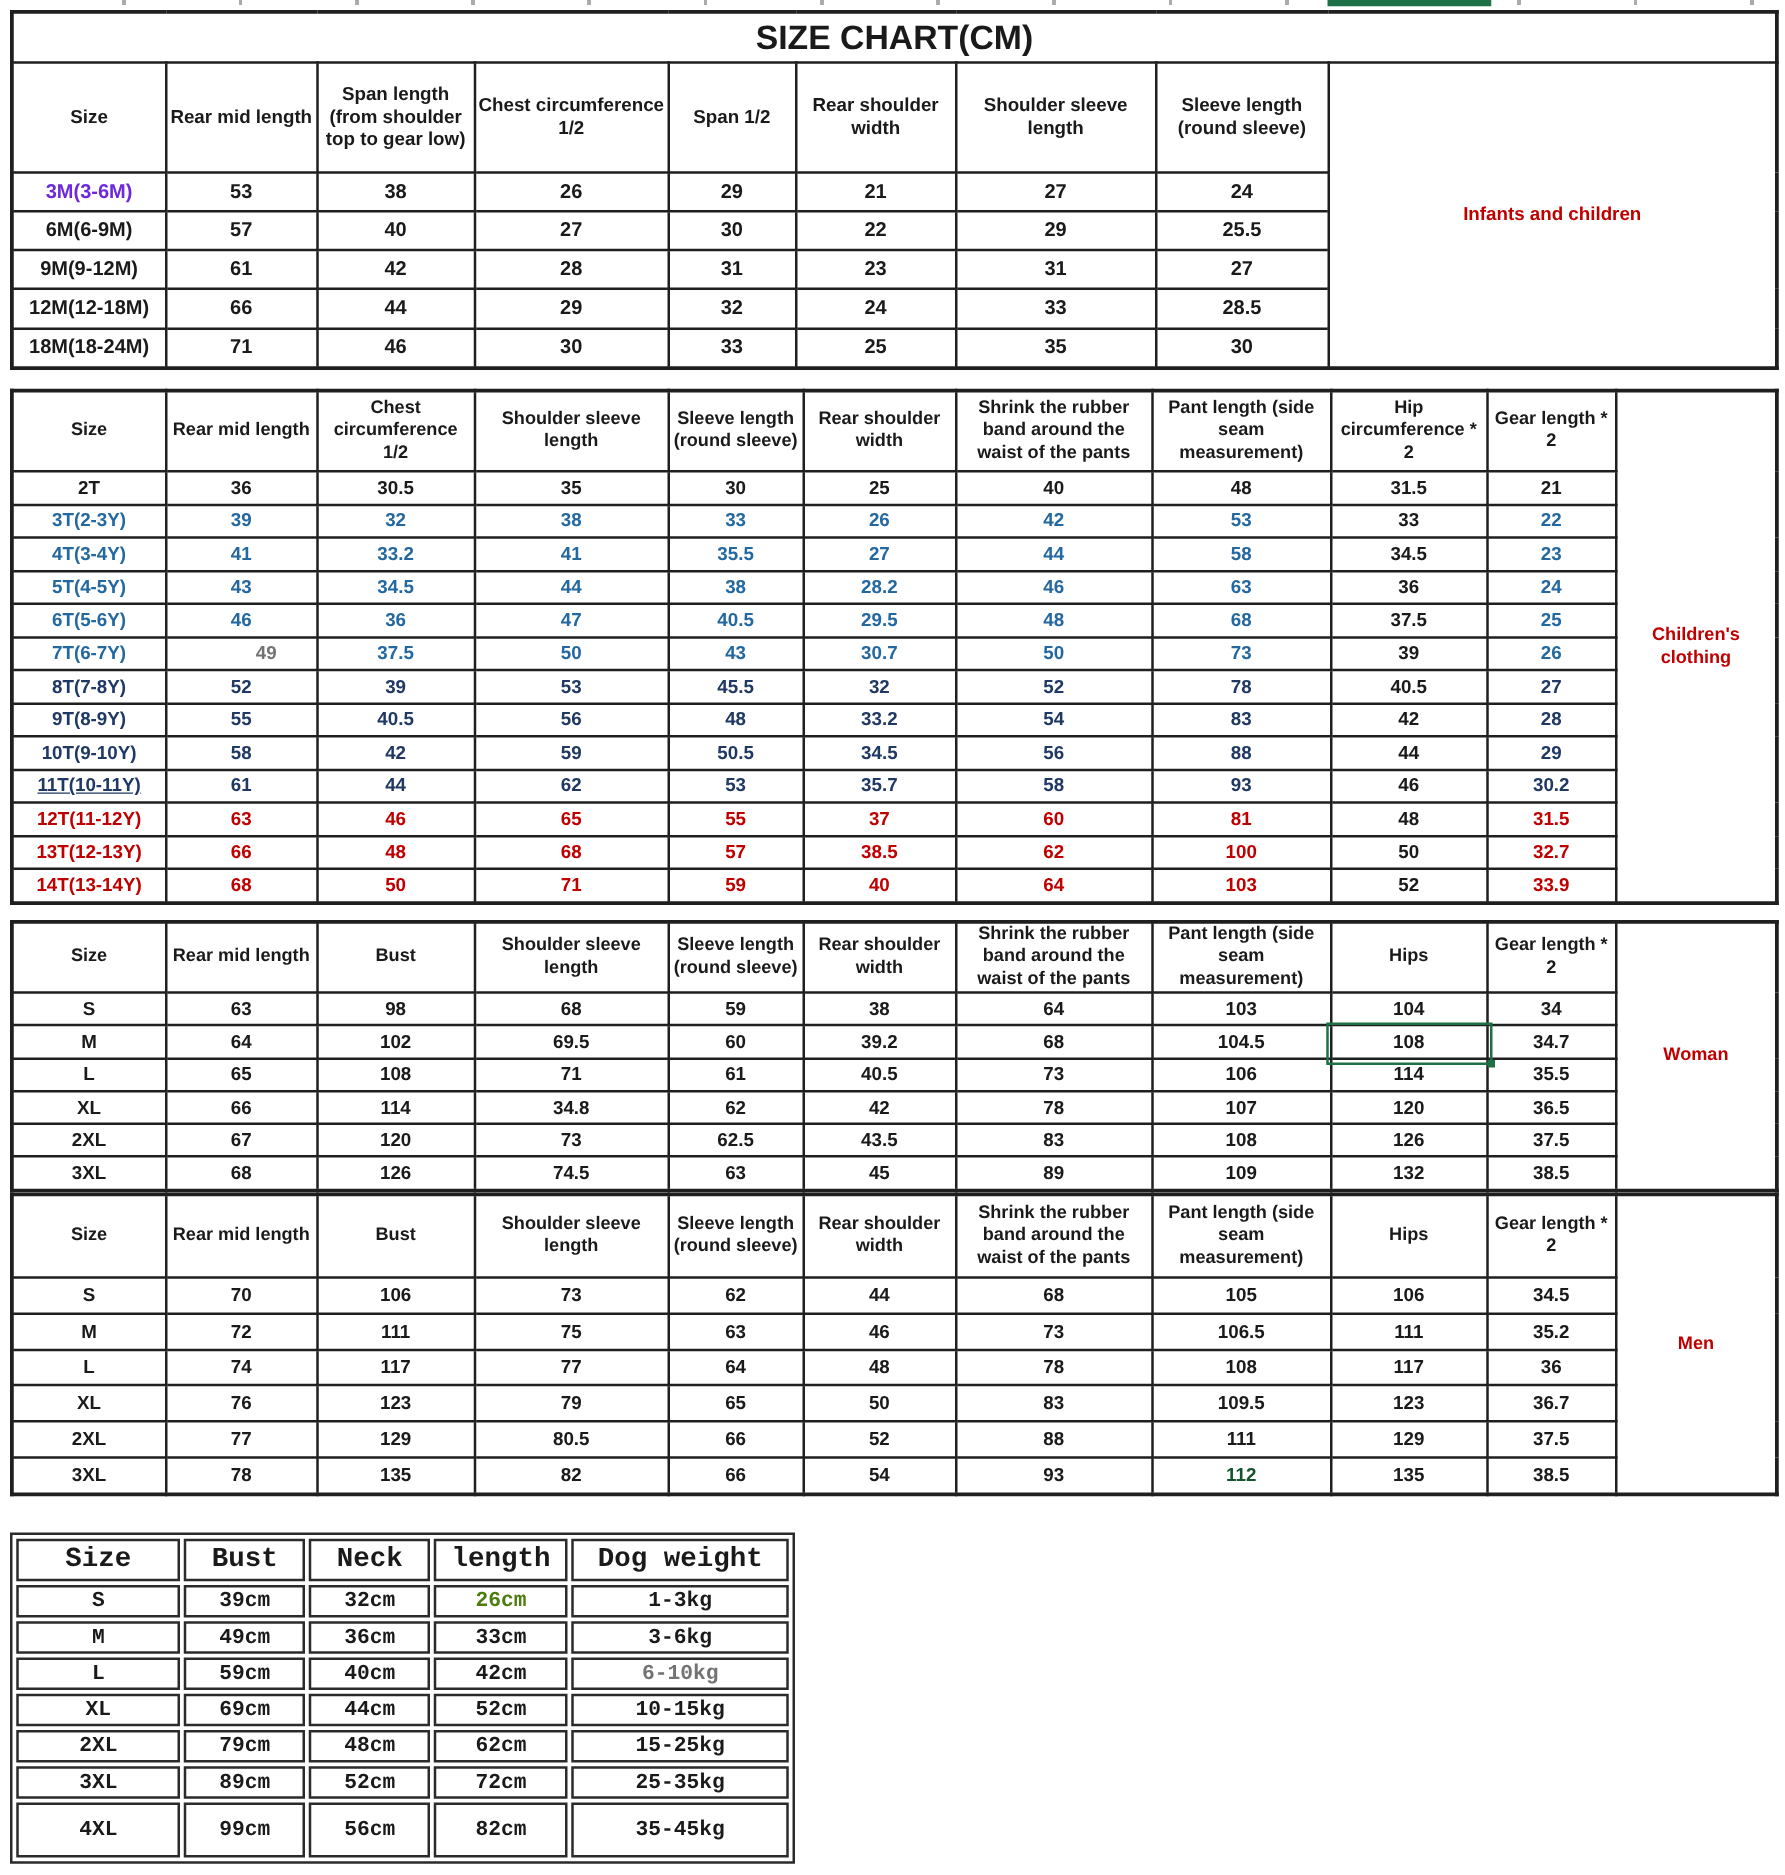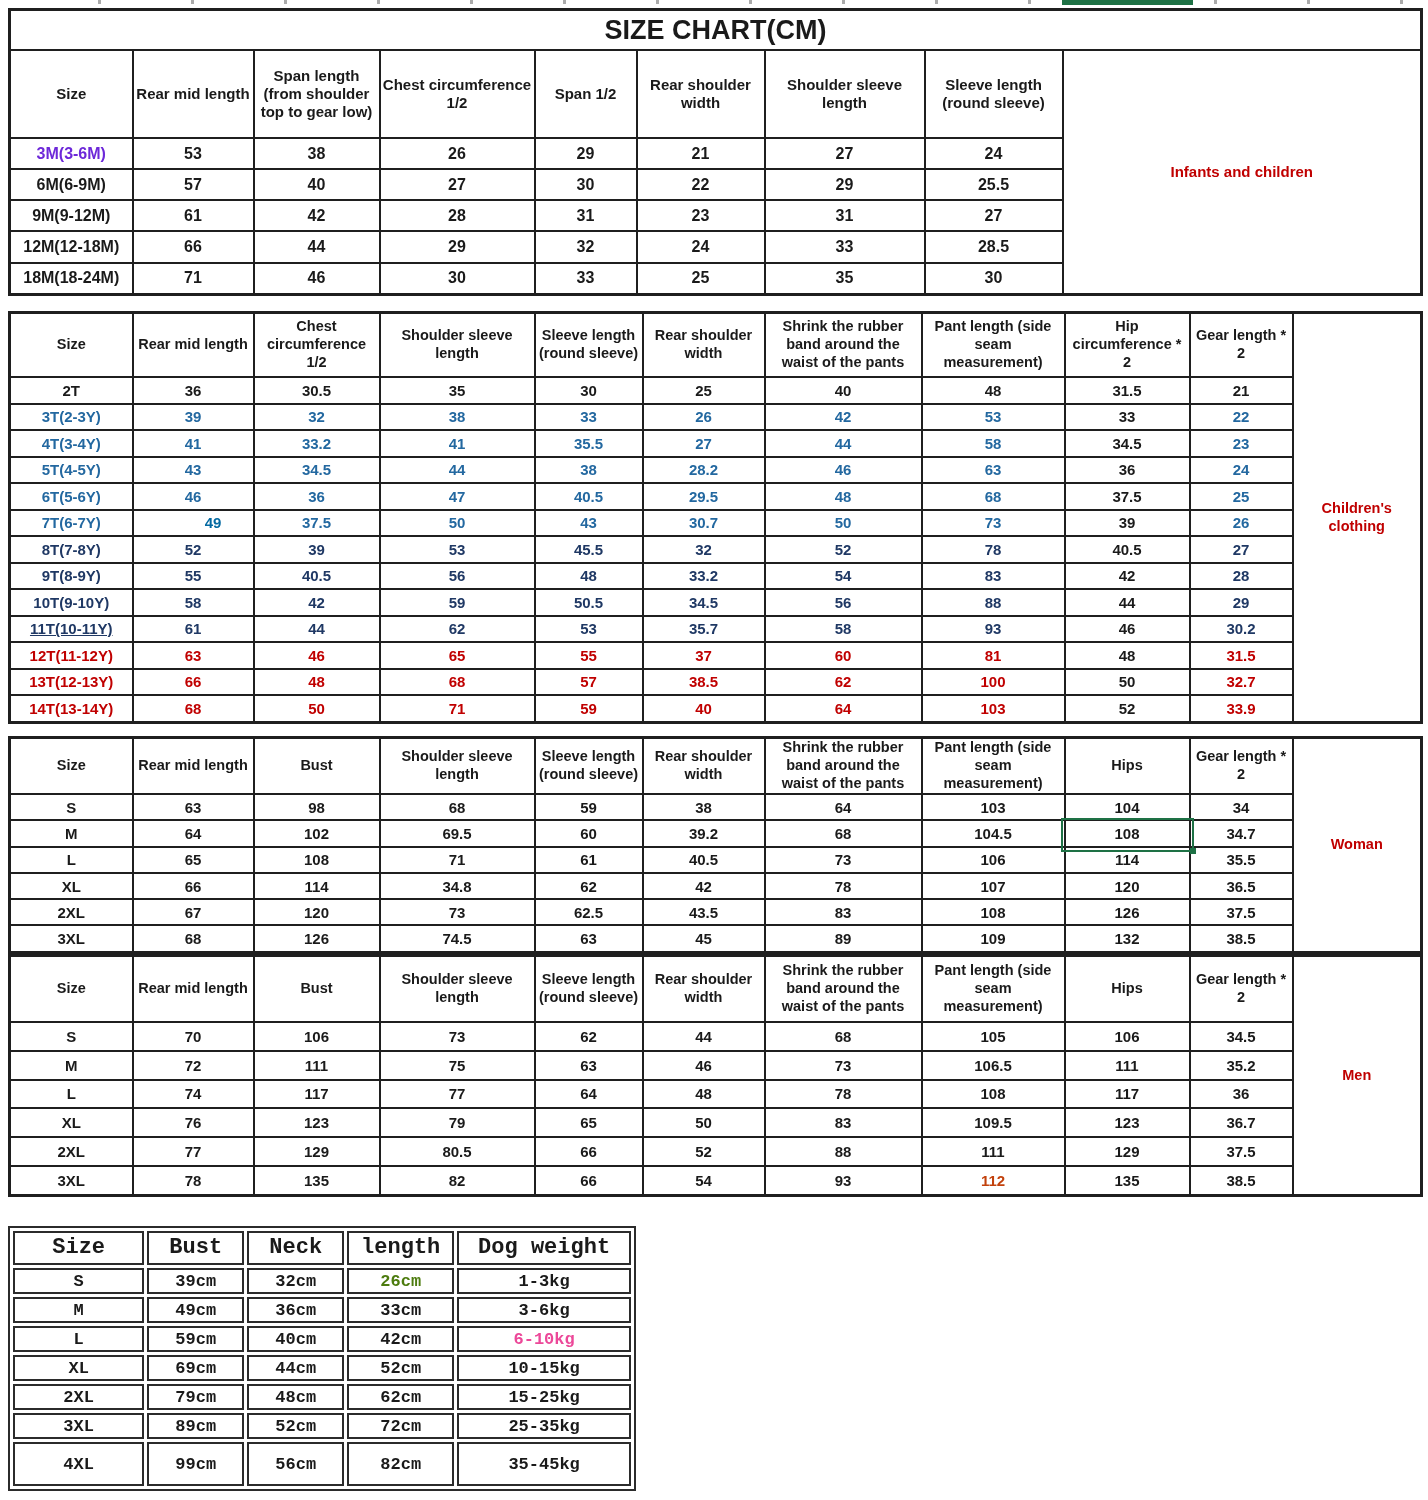--- a/index.html
+++ b/index.html
@@ -219,21 +219,21 @@
           <td style="color: rgb(35, 104, 160);">47</td>
           <td style="color: rgb(35, 104, 160);">40.5</td>
           <td style="color: rgb(35, 104, 160);">29.5</td>
           <td style="color: rgb(35, 104, 160);">48</td>
           <td style="color: rgb(35, 104, 160);">68</td>
           <td style="color: rgb(26, 26, 26);">37.5</td>
           <td style="color: rgb(35, 104, 160);">25</td>
         </tr>
         <tr>
           <td style="color: rgb(35, 104, 160);">7T(6-7Y)</td>
-          <td style="color: #0369a1; padding-left: 42px;">49</td>
+          <td style="color: #737373; padding-left: 42px;">49</td>
           <td style="color: rgb(35, 104, 160);">37.5</td>
           <td style="color: rgb(35, 104, 160);">50</td>
           <td style="color: rgb(35, 104, 160);">43</td>
           <td style="color: rgb(35, 104, 160);">30.7</td>
           <td style="color: rgb(35, 104, 160);">50</td>
           <td style="color: rgb(35, 104, 160);">73</td>
           <td style="color: rgb(26, 26, 26);">39</td>
           <td style="color: rgb(35, 104, 160);">26</td>
         </tr>
         <tr>
@@ -513,21 +513,21 @@
           <td style="color: rgb(26, 26, 26);">37.5</td>
         </tr>
         <tr>
           <td style="color: rgb(26, 26, 26);">3XL</td>
           <td style="color: rgb(26, 26, 26);">78</td>
           <td style="color: rgb(26, 26, 26);">135</td>
           <td style="color: rgb(26, 26, 26);">82</td>
           <td style="color: rgb(26, 26, 26);">66</td>
           <td style="color: rgb(26, 26, 26);">54</td>
           <td style="color: rgb(26, 26, 26);">93</td>
-          <td style="color: #c2410c;">112</td>
+          <td style="color: #14532d;">112</td>
           <td style="color: rgb(26, 26, 26);">135</td>
           <td style="color: rgb(26, 26, 26);">38.5</td>
         </tr>
       </tbody>
     </table>
   <table class="t5" id="t5">
       <colgroup>
         <col style="width: 130px;">
         <col style="width: 96px;">
         <col style="width: 96px;">
@@ -554,21 +554,21 @@
           <td style="color: rgb(26, 26, 26);">49cm</td>
           <td style="color: rgb(26, 26, 26);">36cm</td>
           <td style="color: rgb(26, 26, 26);">33cm</td>
           <td style="color: rgb(26, 26, 26);">3-6kg</td>
         </tr>
         <tr>
           <td style="color: rgb(26, 26, 26);">L</td>
           <td style="color: rgb(26, 26, 26);">59cm</td>
           <td style="color: rgb(26, 26, 26);">40cm</td>
           <td style="color: rgb(26, 26, 26);">42cm</td>
-          <td style="color: #ec4899;">6-10kg</td>
+          <td style="color: #737373;">6-10kg</td>
         </tr>
         <tr>
           <td style="color: rgb(26, 26, 26);">XL</td>
           <td style="color: rgb(26, 26, 26);">69cm</td>
           <td style="color: rgb(26, 26, 26);">44cm</td>
           <td style="color: rgb(26, 26, 26);">52cm</td>
           <td style="color: rgb(26, 26, 26);">10-15kg</td>
         </tr>
         <tr>
           <td style="color: rgb(26, 26, 26);">2XL</td>

